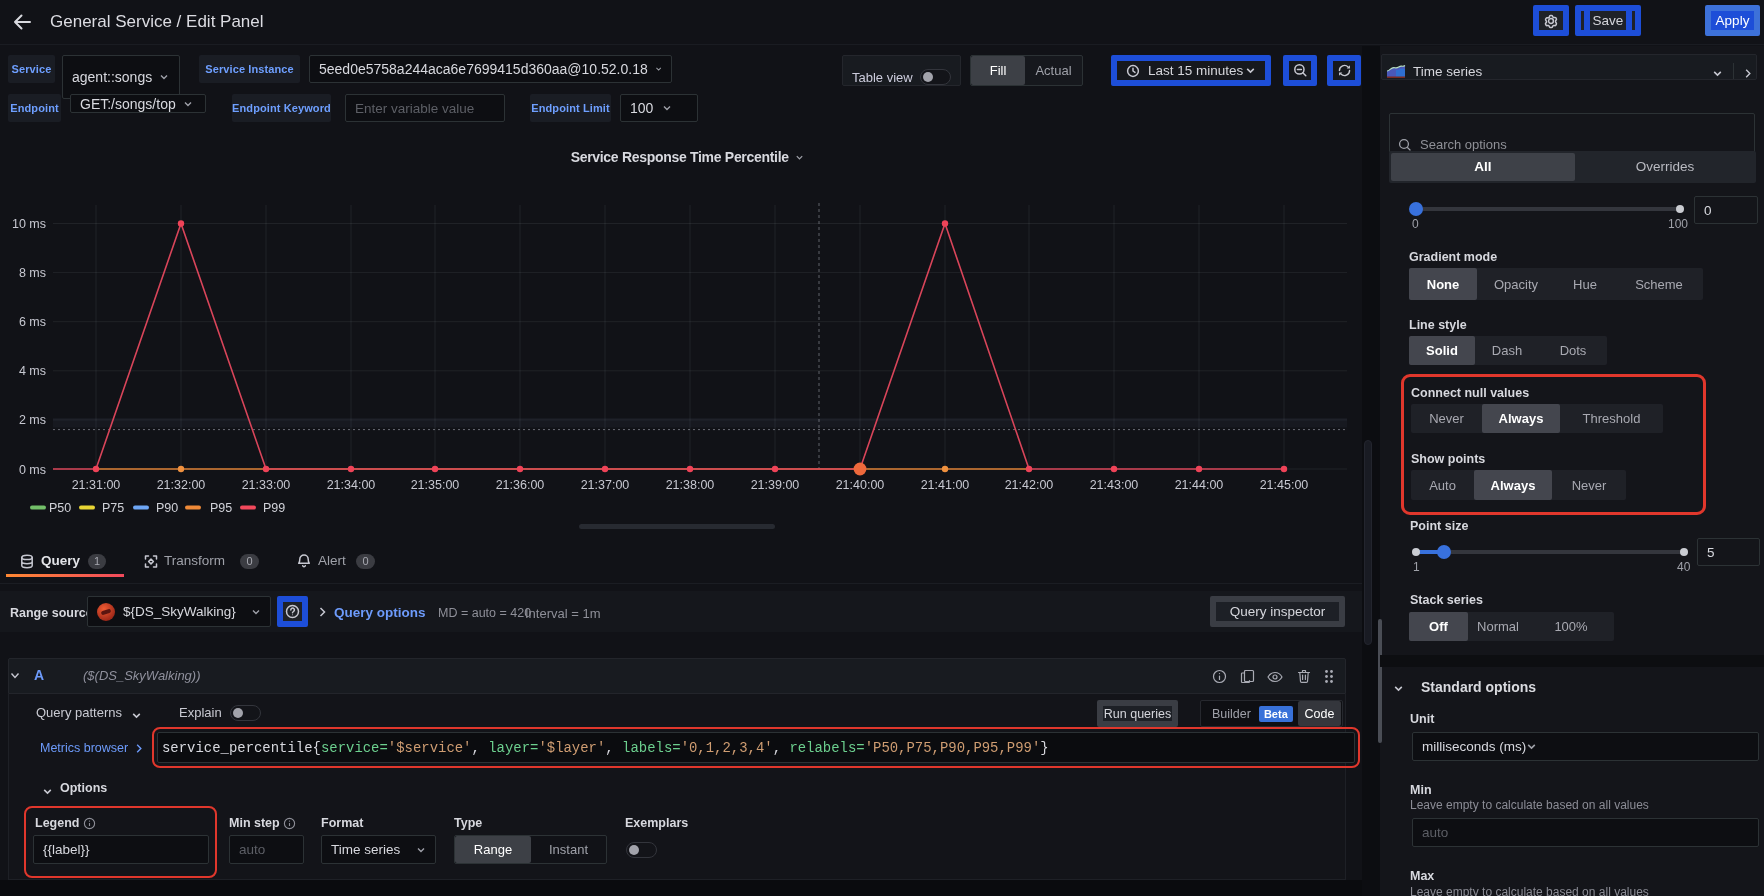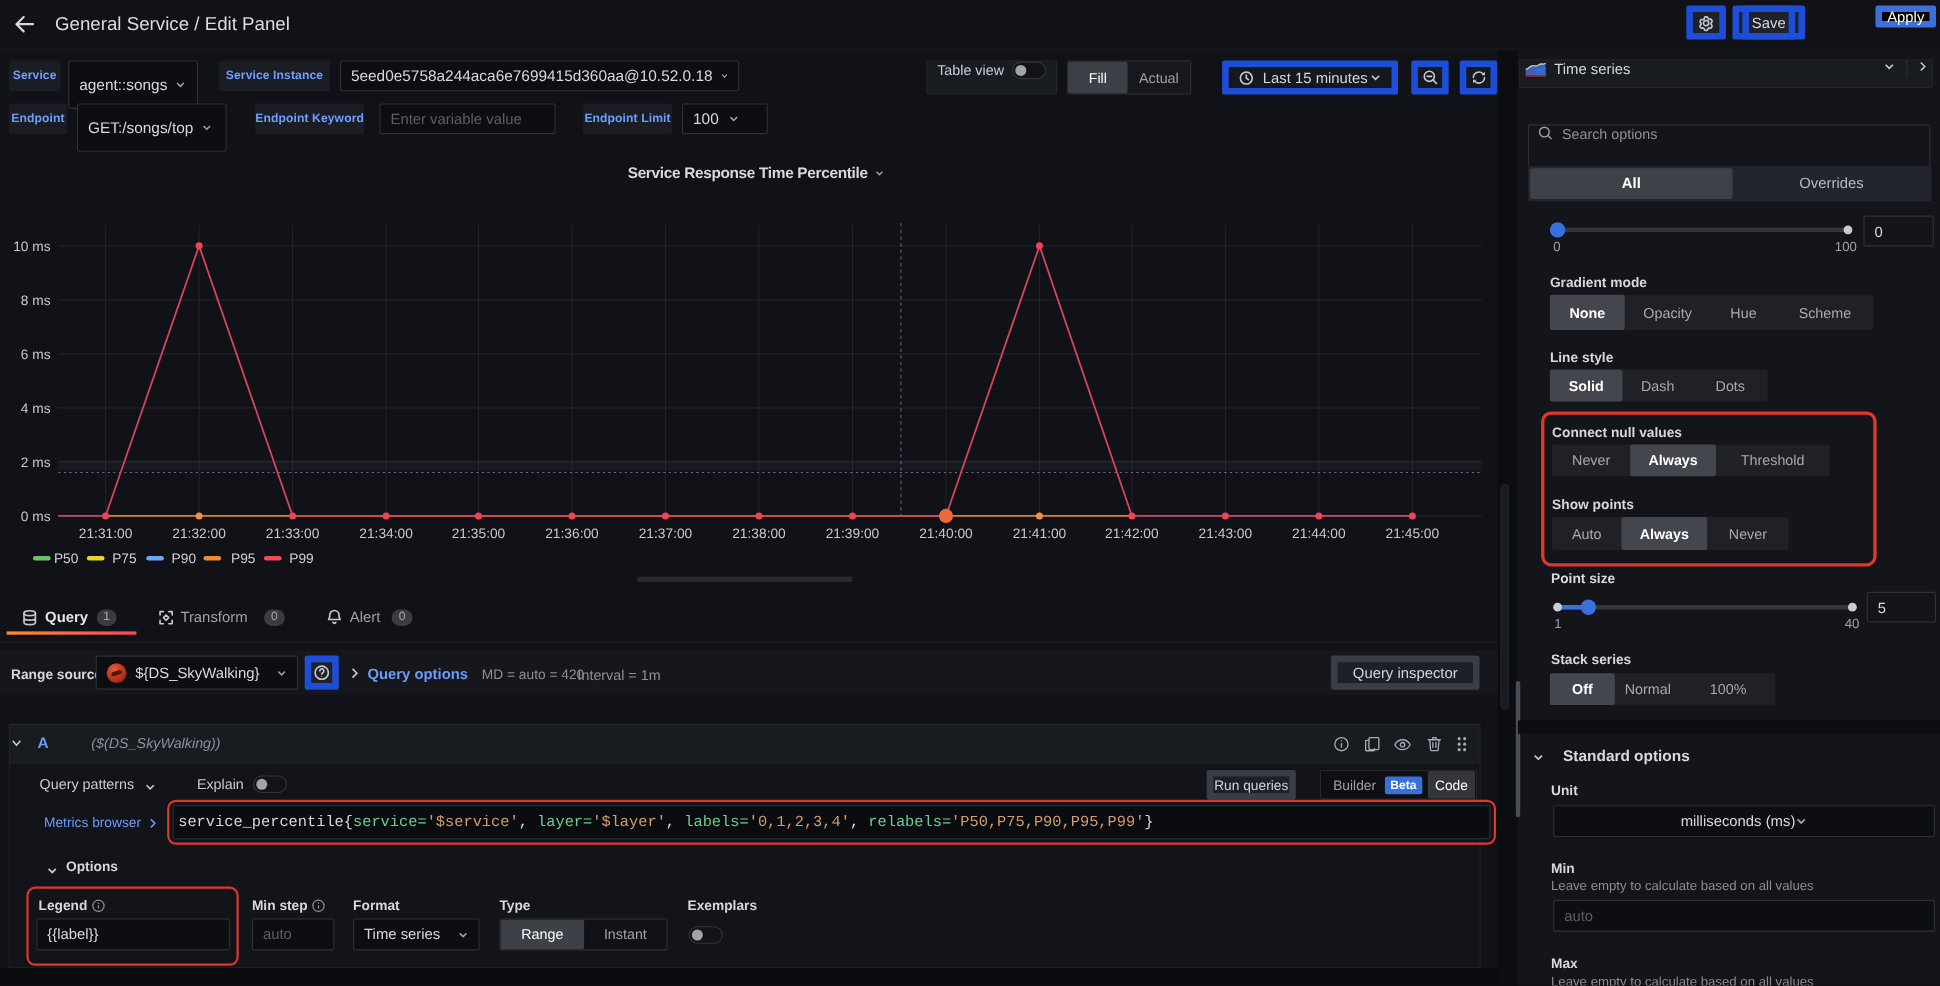--- a/index.html
+++ b/index.html
@@ -1,17 +1,17 @@
 <!DOCTYPE html>
 <html><head><meta charset="utf-8"><style>
 *{margin:0;padding:0;box-sizing:border-box}
 html,body{width:1764px;height:896px;background:#111217;overflow:hidden}
 body{font-family:"Liberation Sans",sans-serif;color:#ccccdc;position:relative;font-size:13px}
 .a{position:absolute}
-.fx{display:flex;align-items:flex-start}
+.fx{display:flex;align-items:flex-end}
 .chip{background:#1a1d24;color:#6e9fff;font-weight:600;font-size:11px;border-radius:2px;display:flex;align-items:center;justify-content:center;white-space:nowrap;letter-spacing:.1px}
 .vbox{background:#0d0e12;border:1px solid #2c3235;border-radius:2px;color:#d8d9df;font-size:14px;display:flex;align-items:center;padding:0 9px}
 .btn{background:#1f2228;border:6px solid #1d4ed8;border-radius:2px;color:#d5d6dc;font-size:13.5px;display:flex;align-items:center;justify-content:center}
 .seg{background:#16181d;border:1px solid #2c3235;border-radius:2px;display:flex;align-items:stretch;overflow:hidden}
 .seg div{display:flex;align-items:center;justify-content:center;color:#9fa1a9;font-size:13px}
 .seg .on{background:#3d4046;color:#fff;font-weight:400;border-radius:2px}
 .rgrp{background:#1f2127;border-radius:2px;display:flex;align-items:stretch}
 .rgrp div{display:flex;align-items:center;justify-content:center;color:#a8a9b1;font-size:13px}
 .rgrp .on{background:#44464e;color:#fff;font-weight:600;border-radius:2px}
 .tgl{display:inline-block;width:31px;height:16px;border-radius:9px;background:#131419;border:1px solid #33353c;position:relative}
@@ -31,32 +31,32 @@
   </svg>
 <div class="a" style="left:50px;top:12px;font-size:17px;font-weight:500;color:#dcdce2">General Service / Edit Panel</div>
 <div class="a btn" style="left:1533px;top:5px;width:36px;height:31px">
     <svg width="16" height="16" viewBox="0 0 16 16">
       <path class="ic" d="M8 5.6a2.4 2.4 0 100 4.8 2.4 2.4 0 000-4.8z"></path>
       <path class="ic" d="M13.1 9.9a1.2 1.2 0 01.25 1.35l-.45.77a1.2 1.2 0 01-1.26.58l-.9-.18a4.8 4.8 0 01-.9.52l-.3.87a1.2 1.2 0 01-1.13.8h-.9a1.2 1.2 0 01-1.13-.8l-.3-.87a4.8 4.8 0 01-.9-.52l-.9.18a1.2 1.2 0 01-1.26-.58l-.45-.77A1.2 1.2 0 012.9 9.9l.6-.7a4.8 4.8 0 010-1.04l-.6-.7a1.2 1.2 0 01-.25-1.35l.45-.77a1.2 1.2 0 011.26-.58l.9.18a4.8 4.8 0 01.9-.52l.3-.87A1.2 1.2 0 017.55 2.4h.9a1.2 1.2 0 011.13.8l.3.87c.32.14.62.32.9.52l.9-.18a1.2 1.2 0 011.26.58l.45.77a1.2 1.2 0 01-.25 1.35l-.6.7a4.8 4.8 0 010 1.04z"></path>
     </svg>
   </div>
 <div class="a btn" style="left:1575px;top:5px;width:66px;height:31px">Discard</div>
 <div class="a btn" style="left:1584px;top:5px;width:48px;height:31px">Save</div>
-<div class="a btn" style="left:1705px;top:5px;width:55px;height:20px;background:#000000;border-color:#3d71d9;color:#fff;font-weight:500">Apply</div>
+<div class="a btn" style="left:1705px;top:5px;width:55px;height:31px;background:#1d4ed8;border-color:#3d71d9;color:#fff;font-weight:500">Apply</div>
 
 <div class="a chip" style="left:8px;top:55px;width:47px;height:28px">Service</div>
 <div class="a vbox" style="left:62px;top:55px;width:118px;height:44px">agent::songs<svg style="margin-left:7px" width="10" height="10" viewBox="0 0 10 10">
       <path d="M2 3.5l3 3 3-3" stroke="#9fa1a9" stroke-width="1.4" fill="none"></path>
     </svg></div>
 <div class="a chip" style="left:199px;top:55px;width:101px;height:28px">Service Instance</div>
 <div class="a vbox" style="left:309px;top:55px;width:363px;height:28px">5eed0e5758a244aca6e7699415d360aa@10.52.0.18<svg style="margin-left:7px" width="10" height="10" viewBox="0 0 10 10">
       <path d="M2 3.5l3 3 3-3" stroke="#9fa1a9" stroke-width="1.4" fill="none"></path>
     </svg></div>
 <div class="a chip" style="left:8px;top:94px;width:53px;height:28px">Endpoint</div>
-<div class="a vbox" style="left:70px;top:94px;width:136px;height:44px">GET:/songs/top<svg style="margin-left:7px" width="10" height="10" viewBox="0 0 10 10">
+<div class="a vbox" style="left:70px;top:94px;width:136px;height:19px">GET:/songs/top<svg style="margin-left:7px" width="10" height="10" viewBox="0 0 10 10">
       <path d="M2 3.5l3 3 3-3" stroke="#9fa1a9" stroke-width="1.4" fill="none"></path>
     </svg></div>
 <div class="a chip" style="left:232px;top:94px;width:99px;height:28px">Endpoint Keyword</div>
 <div class="a vbox" style="left:345px;top:94px;width:160px;height:28px">
     <span class="ph" style="font-size:13.5px">Enter variable value</span>
   </div>
 <div class="a chip" style="left:530px;top:94px;width:81px;height:28px">Endpoint Limit</div>
 <div class="a vbox" style="left:620px;top:94px;width:78px;height:28px">100<svg style="margin-left:9px" width="10" height="10" viewBox="0 0 10 10">
       <path d="M2 3.5l3 3 3-3" stroke="#9fa1a9" stroke-width="1.4" fill="none"></path>
     </svg></div>
@@ -396,21 +396,21 @@
     <div class="on" style="width:59px">Off</div>
     <div style="width:60px">Normal</div>
     <div style="flex:1">100%</div>
   </div>
 <div class="a" style="left:1380px;top:655px;width:384px;height:12px;background:#0d0e11"></div>
 <svg class="a" style="left:1393px;top:683px" width="11" height="11" viewBox="0 0 10 10">
     <path d="M2 3.5l3 3 3-3" stroke="#c7c8d1" stroke-width="1.4" fill="none"></path>
   </svg>
 <div class="a" style="left:1421px;top:679px;font-size:14px;font-weight:600;color:#d9dadf">Standard options</div>
 <div class="a flbl" style="left:1410px;top:712px">Unit</div>
-<div class="a inp" style="left:1412px;top:732px;width:347px;height:29px;justify-content:center">milliseconds (ms)<svg width="11" height="11" viewBox="0 0 10 10">
+<div class="a inp" style="left:1412px;top:732px;width:347px;height:29px;justify-content:flex-start">milliseconds (ms)<svg width="11" height="11" viewBox="0 0 10 10">
       <path d="M2 3.5l3 3 3-3" stroke="#9fa1a9" stroke-width="1.4" fill="none"></path>
     </svg></div>
 <div class="a flbl" style="left:1410px;top:783px">Min</div>
 <div class="a" style="left:1410px;top:798px;font-size:12px;color:#8b8c95">Leave empty to calculate based on all values</div>
 <div class="a inp" style="left:1412px;top:818px;width:347px;height:29px">
     <span class="ph">auto</span>
   </div>
 <div class="a flbl" style="left:1410px;top:869px">Max</div>
 <div class="a" style="left:1410px;top:885px;font-size:12px;color:#8b8c95">Leave empty to calculate based on all values</div>
 

